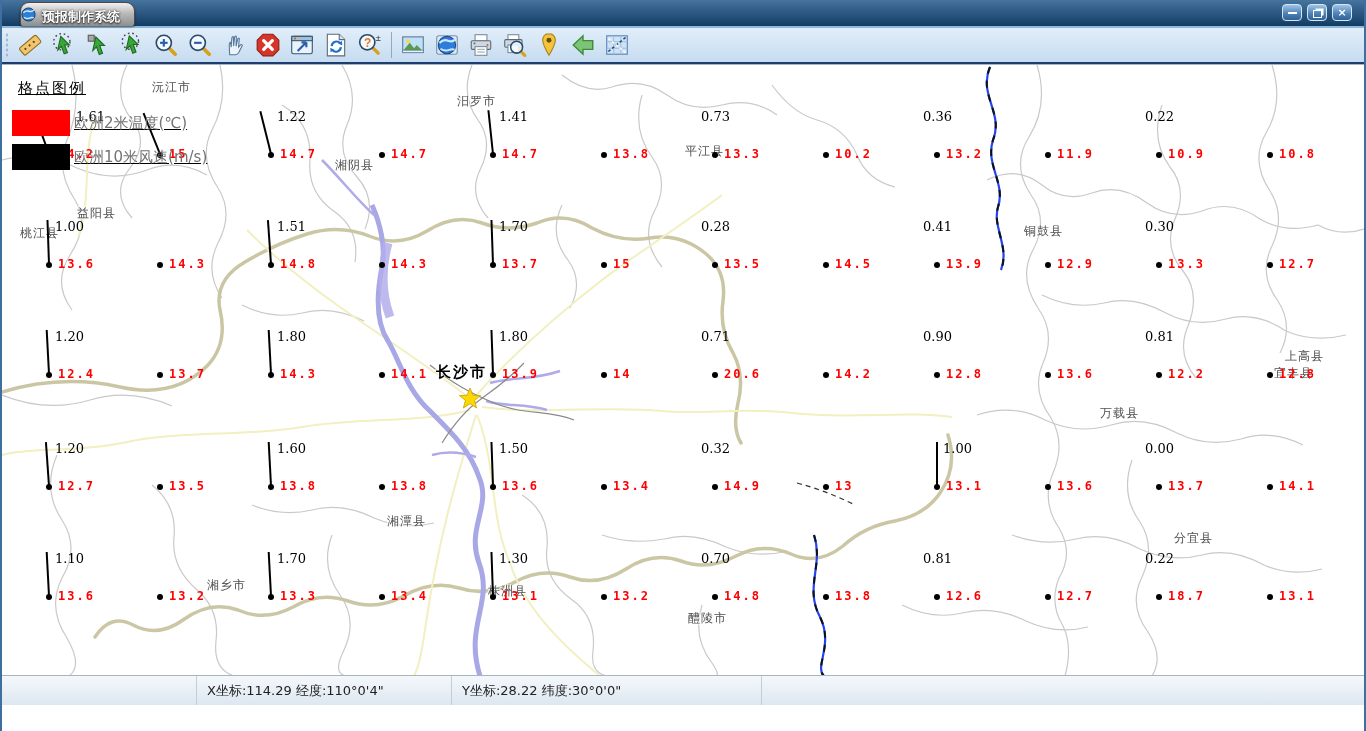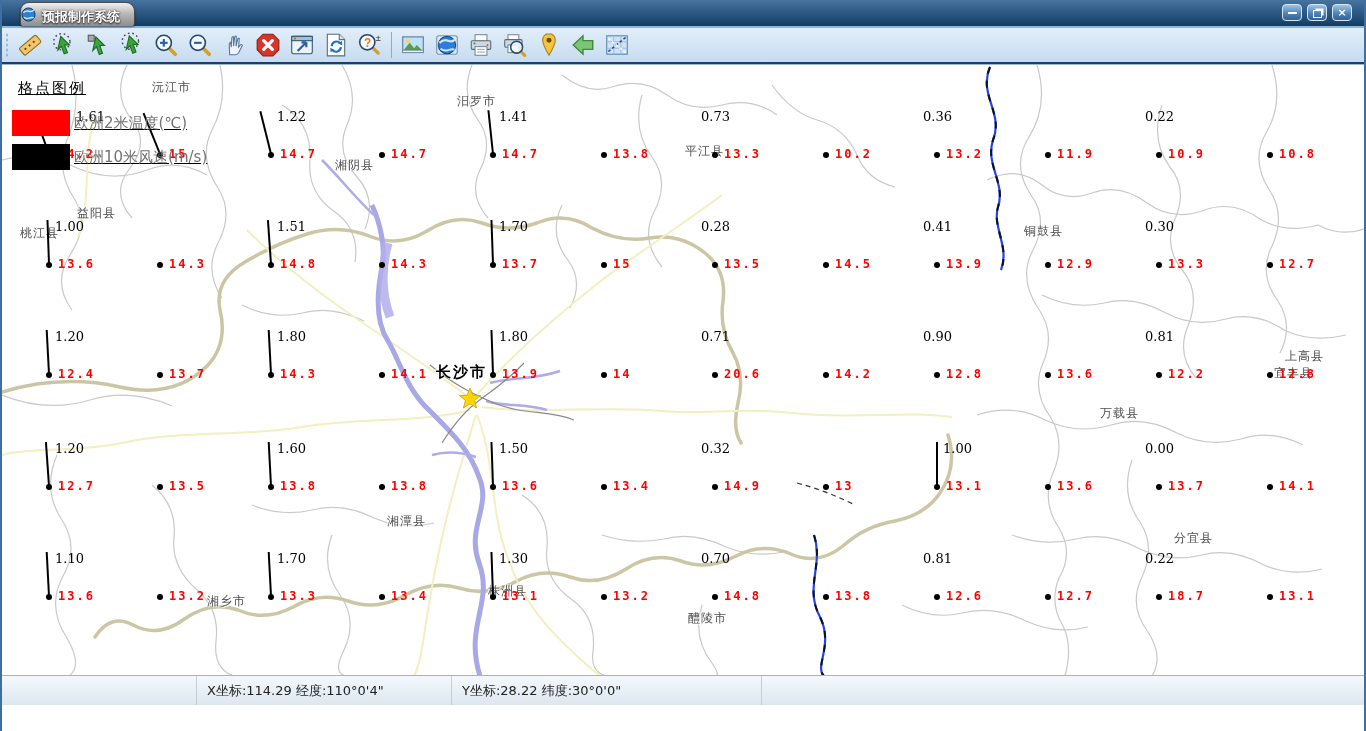--- a/index.html
+++ b/index.html
@@ -326,21 +326,21 @@
         <span class="maplabel" style="left: 683px; top: 78px;">平江县</span>
         <span class="maplabel" style="left: 75px; top: 140px;">益阳县</span>
         <span class="maplabel" style="left: 18px; top: 160px;">桃江县</span>
         <span class="maplabel" style="left: 1022px; top: 158px;">铜鼓县</span>
         <span class="maplabel" style="left: 1272px; top: 300px;">宜丰县</span>
         <span class="maplabel city-major" style="left: 434px; top: 298px;">长沙市</span>
         <span class="maplabel" style="left: 1283px; top: 283px;">上高县</span>
         <span class="maplabel" style="left: 1098px; top: 340px;">万载县</span>
         <span class="maplabel" style="left: 385px; top: 448px;">湘潭县</span>
         <span class="maplabel" style="left: 1172px; top: 465px;">分宜县</span>
-        <span class="maplabel" style="left: 205px; top: 528px;">湘乡市</span>
+        <span class="maplabel" style="left: 205px; top: 512px;">湘乡市</span>
         <span class="maplabel" style="left: 486px; top: 518px;">株洲县</span>
         <span class="maplabel" style="left: 686px; top: 545px;">醴陵市</span>
       </div>
     <div>
         <div class="point" style="left: 47px; top: 90px;">
           <span class="barb" style="transform: rotate(-20deg);"></span>
           <span class="dot"></span>
           <span class="temp">14.2</span>
           <span class="windlabel" style="left: 27px; top: -46px;">1.61</span>
         </div>

